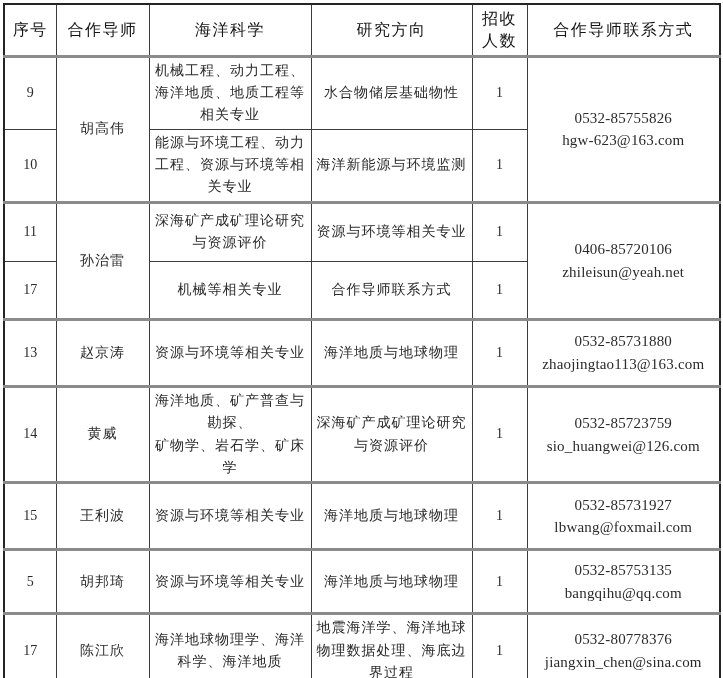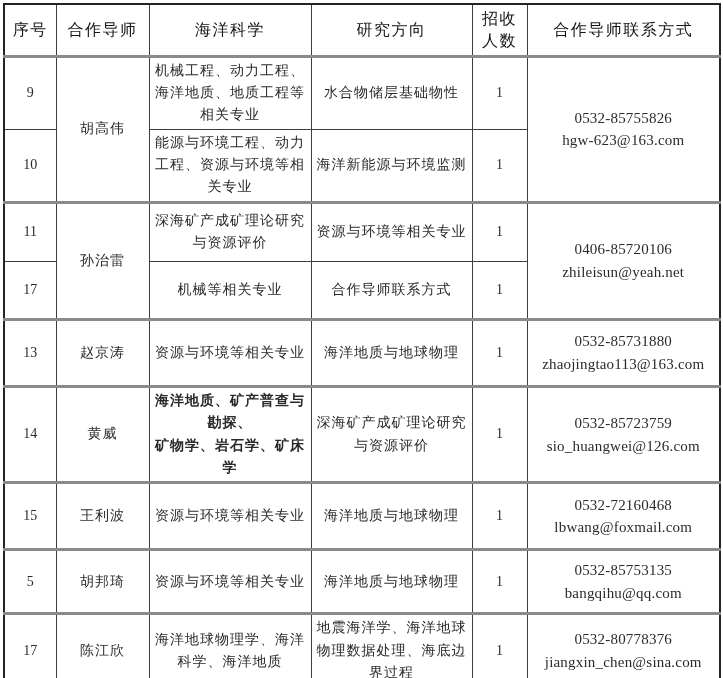--- a/index.html
+++ b/index.html
@@ -56,21 +56,20 @@
   }
   .doc-table td.cell-contact {
     font-size: 15px;
     letter-spacing: 0.2px;
     white-space: pre-line;
     line-height: 1.5;
     margin-top: 36px;
   }
   .doc-table td.preline {
     white-space: pre-line;
-    font-weight: bold;
   }
   
   tr.group-start > td {
     border-top: 3px solid #8b8b8b;
   }
 </style>
 </head>
 <body>
 
 <div class="page">
@@ -148,21 +147,21 @@
         <td class="cell-contact">0532-85723759
 sio_huangwei@126.com</td>
       </tr>
 
       <tr style="height:67px" class="group-start">
         <td class="cell-no">15</td>
         <td>王利波</td>
         <td>资源与环境等相关专业</td>
         <td>海洋地质与地球物理</td>
         <td class="cell-count">1</td>
-        <td class="cell-contact">0532-72160468
+        <td class="cell-contact">0532-85731927
 lbwang@foxmail.com</td>
       </tr>
 
       <tr style="height:64px" class="group-start">
         <td class="cell-no">5</td>
         <td>胡邦琦</td>
         <td>资源与环境等相关专业</td>
         <td>海洋地质与地球物理</td>
         <td class="cell-count">1</td>
         <td class="cell-contact">0532-85753135

